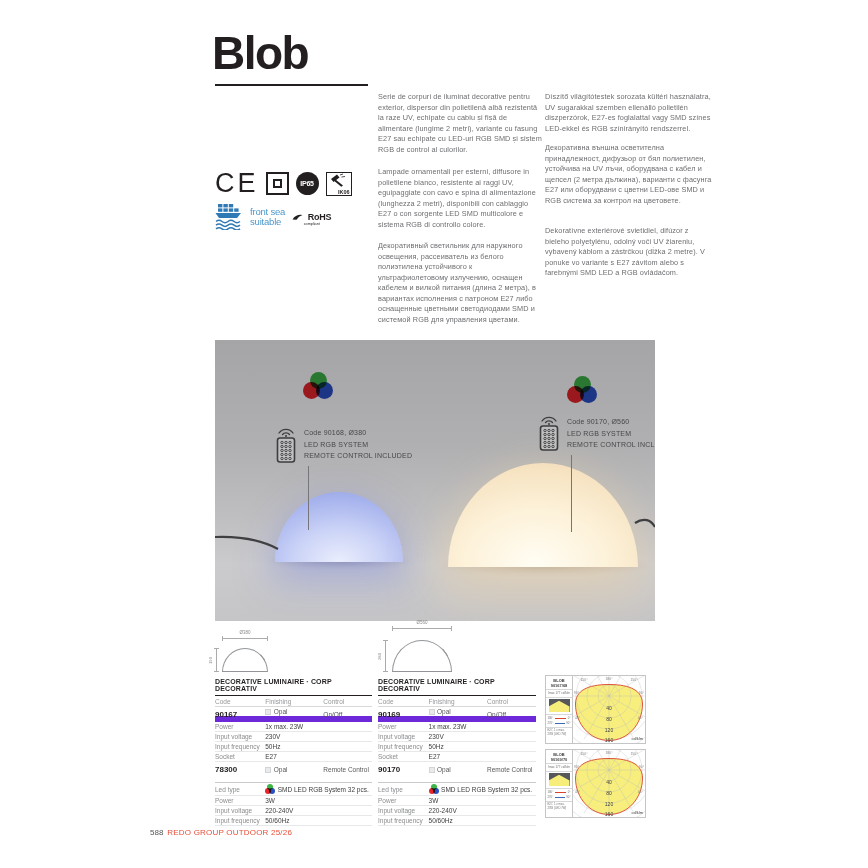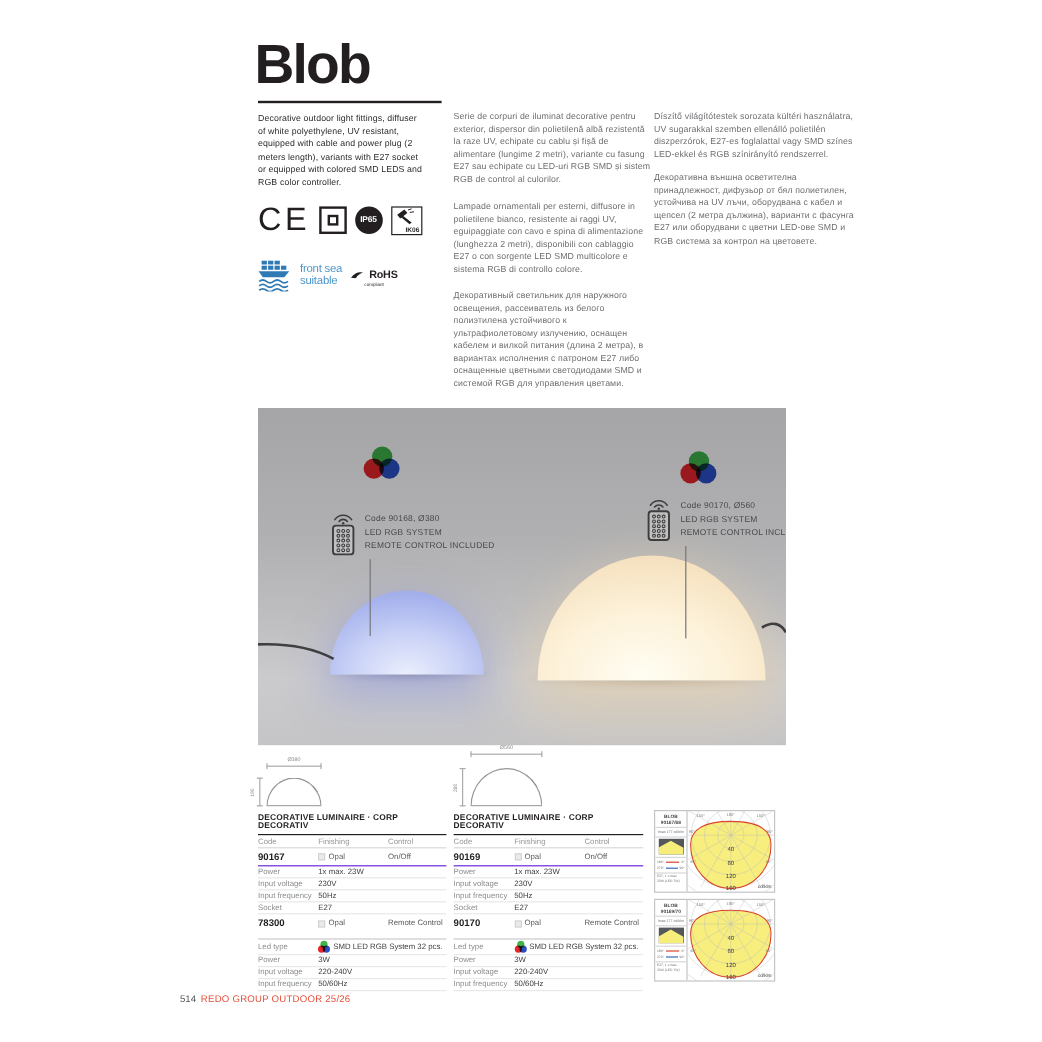--- a/index.html
+++ b/index.html
@@ -10,21 +10,21 @@
   .title{position:absolute;left:212px;top:26px;font-size:46px;font-weight:bold;letter-spacing:-1.5px;color:#231f20}
   .title-rule{position:absolute;left:215px;top:84px;width:153px;height:2px;background:#231f20}
 
   
   .para{position:absolute;font-size:7.3px;line-height:1.45;color:#6d6e71;letter-spacing:.1px}
   .para.en{color:#2a2a2c}
 
   
   .certs{position:absolute;left:215px;top:170px;width:150px}
   .cert-row{display:flex;align-items:center;gap:7px}
-  .cert-row+.cert-row{margin-top:20px}
+  .cert-row+.cert-row{margin-top:7px}
   .ce{font-size:27px;font-weight:normal;letter-spacing:3px;color:#231f20;line-height:1}
   .classii{width:23px;height:23px;border:2.5px solid #231f20;display:flex;align-items:center;justify-content:center}
   .classii i{width:9px;height:9px;border:2.5px solid #231f20;display:block}
   .ip65{width:23px;height:23px;border-radius:50%;background:#231f20;color:#fff;font-size:7px;font-weight:bold;display:flex;align-items:center;justify-content:center;letter-spacing:-.2px}
   .ik06{width:26px;height:24px;border:1.8px solid #231f20;position:relative;background:#fff}
   .ik06 svg{position:absolute;left:1px;top:0}
   .ik06 b{position:absolute;right:1px;bottom:0;font-size:5.5px;color:#231f20}
   .frontsea-txt{font-size:9.5px;line-height:1.05;color:#4b97cb;letter-spacing:-.2px}
   .rohs{position:relative;text-align:center;line-height:1}
   .rohs b{font-size:9px;color:#231f20;letter-spacing:-.2px}
@@ -64,21 +64,21 @@
   .dim-vline{position:absolute;width:1px;background:#a9abad}
   .dim-vline::before,.dim-vline::after{content:"";position:absolute;left:-2px;height:1px;width:5px;background:#a9abad}
   .dim-vline::before{top:0}.dim-vline::after{bottom:0}
   .dim-h{position:absolute;font-size:4.2px;color:#8a8c8e;transform:rotate(-90deg)}
   .dome-outline{position:absolute;border:1px solid #939598;border-radius:50% 50% 0 0 / 100% 100% 0 0;background:#fff}
 
   
   .spec-table{position:absolute;top:678px;width:157px;font-size:6.5px;color:#414042}
   .ttitle{font-size:7px;font-weight:bold;color:#231f20;letter-spacing:.15px;padding-bottom:3px;border-bottom:1.3px solid #231f20}
   .thead{position:relative;height:11px;line-height:11px;color:#95979a;border-bottom:1px solid #d8d9db}
-  .tprod{position:relative;height:15px;border-bottom:1px solid #6d28d9}
+  .tprod{position:relative;height:15px;border-bottom:6px solid #6d28d9}
   .tprod .code{position:absolute;left:0;top:0;height:100%;line-height:15px;font-size:8px;font-weight:bold;color:#231f20}
   .tprod.noline{border-bottom:none}
   .fin{position:absolute;left:32%;top:0;height:100%;display:flex;align-items:center;gap:2.5px;color:#58595b}
   .swatch{width:6px;height:6px;background:#e9eaeb;border:1px solid #d3d4d6;display:block}
   .ctrl{position:absolute;left:69%;top:0;height:100%;line-height:15px;color:#58595b}
   .trow{position:relative;height:10px;line-height:10px;border-bottom:1px solid #e7e8e9}
   .trow .l{position:absolute;left:0;color:#8a8c8e}
   .trow .v{position:absolute;left:32%;color:#414042}
   .c1{position:absolute;left:0}.c2{position:absolute;left:32%}.c3{position:absolute;left:69%}
   .tgap{height:6px;border-bottom:1px solid #c9cacc}
@@ -111,21 +111,20 @@
   .footer .brand{color:#e84f38;font-weight:normal;letter-spacing:.2px}
 </style>
 </head>
 <body>
 
 <div class="page">
 
   <h1 class="title">Blob</h1>
   <div class="title-rule"></div>
 
-  <p class="para en" style="left:215px;top:94px;width:140px">Decorative outdoor light fittings, diffuser of white polyethylene, UV resistant, equipped with cable and power plug (2 meters length), variants with E27 socket or equipped with colored SMD LEDS and RGB color controller.</p>
 
   <div class="certs">
     <div class="cert-row">
       <span class="ce">CE</span>
       <span class="classii">
           <i></i>
         </span>
       <span class="ip65">IP65</span>
       <span class="ik06">
         <svg width="22" height="14" viewBox="0 0 22 14">
@@ -167,20 +166,21 @@
       </span>
     </div>
   </div>
 
   <p class="para" style="left:378px;top:92px;width:164px">Serie de corpuri de iluminat decorative pentru exterior, dispersor din polietilenă albă rezistentă la raze UV, echipate cu cablu și fișă de alimentare (lungime 2 metri), variante cu fasung E27 sau echipate cu LED-uri RGB SMD și sistem RGB de control al culorilor.</p>
   <p class="para" style="left:378px;top:167px;width:164px">Lampade ornamentali per esterni, diffusore in polietilene bianco, resistente ai raggi UV, eguipaggiate con cavo e spina di alimentazione (lunghezza 2 metri), disponibili con cablaggio E27 o con sorgente LED SMD multicolore e sistema RGB di controllo colore.</p>
   <p class="para" style="left:378px;top:241px;width:164px">Декоративный светильник для наружного освещения, рассеиватель из белого полиэтилена устойчивого к ультрафиолетовому излучению, оснащен кабелем и вилкой питания (длина 2 метра), в вариантах исполнения с патроном E27 либо оснащенные цветными светодиодами SMD и системой RGB для управления цветами.</p>
 
   <p class="para" style="left:545px;top:92px;width:168px">Díszítő világítótestek sorozata kültéri használatra, UV sugarakkal szemben ellenálló polietilén diszperzórok, E27-es foglalattal vagy SMD színes LED-ekkel és RGB színirányító rendszerrel.</p>
   <p class="para" style="left:545px;top:143px;width:168px">Декоративна външна осветителна принадлежност, дифузьор от бял полиетилен, устойчива на UV лъчи, оборудвана с кабел и щепсел (2 метра дължина), варианти с фасунга E27 или оборудвани с цветни LED-ове SMD и RGB система за контрол на цветовете.</p>
+  <p class="para" style="left:545px;top:226px;width:168px">Dekoratívne exteriérové svietidiel, difúzor z bieleho polyetylénu, odolný voči UV žiareniu, vybavený káblom a zástrčkou (dĺžka 2 metre). V ponuke vo variante s E27 závitom alebo s farebnými SMD LED a RGB ovládačom.</p>
 
   <div class="photo">
     <div class="dome-shadow left"></div>
     <div class="dome-shadow right"></div>
     <div class="dome left"></div>
     <div class="dome right"></div>
     <svg class="cables" viewBox="0 0 440 281">
       <path d="M0 197 C 26 196, 48 201, 63 209" stroke="#3f3f42" stroke-width="2.2" fill="none"></path>
       <path d="M420 183 C 429 177, 436 180, 440 187" stroke="#3f3f42" stroke-width="2.2" fill="none"></path>
     </svg>
@@ -525,17 +525,17 @@
         <text x="36" y="33.5">40</text>
         <text x="36" y="44.5">80</text>
         <text x="36" y="55.5">120</text>
         <text x="36" y="65.5">160</text>
       </g>
       <text x="70" y="64" text-anchor="end" font-size="4" fill="#414042" font-family="Liberation Sans, sans-serif">cd/klm</text>
     </svg>
   </div>
 
   <div class="footer">
-    <span class="num">514</span>
+    <span class="num">588</span>
     <span class="brand">REDO GROUP OUTDOOR 25/26</span>
   </div>
 
 </div>
 
 </body></html>

